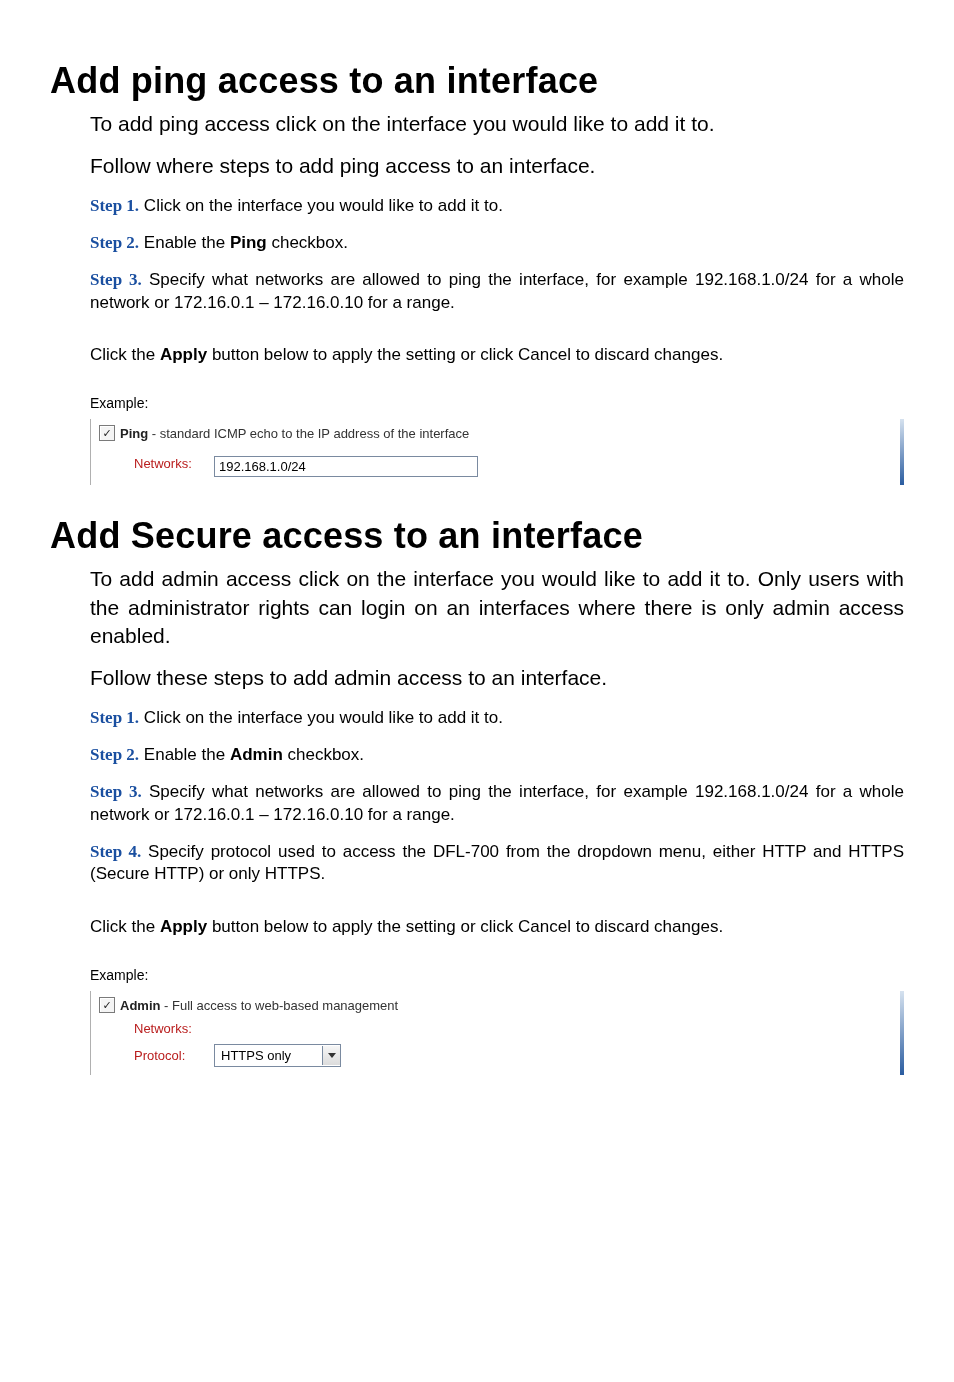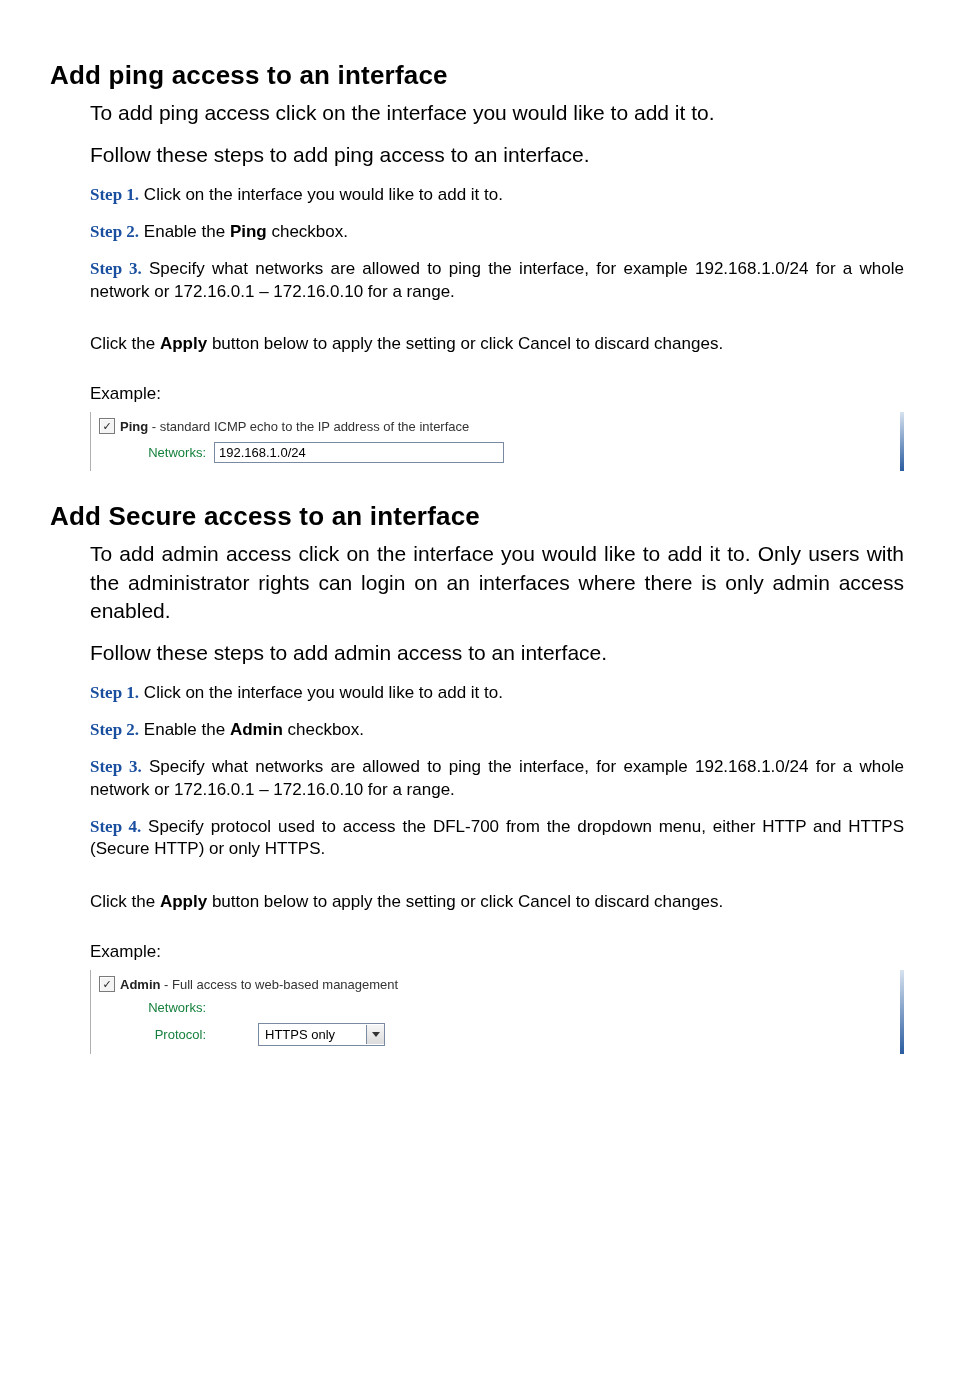--- a/index.html
+++ b/index.html
@@ -7,41 +7,41 @@
       background: #ffffff;
       margin: 0;
       padding: 30px 50px;
       width: 954px;
       box-sizing: border-box;
       color: #000;
     }
     h2.section-title {
       font-family: Arial, Helvetica, sans-serif;
       font-weight: 900;
-      font-size: 26px;
+      font-size: 36px;
       margin: 30px 0 8px 0;
       color: #000;
       letter-spacing: 0.2px;
     }
     p.intro {
       margin: 6px 0 14px 40px;
       font-size: 21px;
       line-height: 1.35;
     }
     p.step {
       margin: 10px 0 14px 40px;
       font-size: 17px;
       line-height: 1.35;
       text-align: justify;
     }
     .bold { font-weight: bold; }
     .blue-bold { font-weight: bold; color: #1a4fa0; font-family: Liberation Serif, serif; }
     p.example-label {
       margin: 28px 0 8px 40px;
-      font-size: 17px;
+      font-size: 14px;
     }
     .widget-screenshot {
       display: flex;
       align-items: stretch;
       margin: 0 0 30px 40px;
     }
     .widget-left {
       border-left: 1px solid #b0b0b0;
       padding: 6px 6px 8px 8px;
       font-family: Tahoma, Arial, sans-serif;
@@ -77,44 +77,43 @@
     }
     .checkbox-row b { color: #222; }
     .form-line {
       display: flex;
       align-items: center;
       margin-top: 8px;
       margin-left: 35px;
     }
     .form-label {
       width: 72px;
-      text-align: right;
+      text-align: left;
       margin-right: 8px;
-      color: #15803d;
+      color: #b91c1c;
     }
     .form-input {
       font-family: Tahoma, Arial, sans-serif;
       font-size: 13px;
       border: 1px solid #7a8aa0;
       background: #fff;
       height: 21px;
       padding: 0 4px;
       box-sizing: border-box;
       outline: none;
     }
-    .form-input.wide { width: 290px; }
+    .form-input.wide { width: 264px; margin-top: 7px; }
     .select-box {
       display: inline-flex;
       align-items: center;
       border: 1px solid #7a8aa0;
       height: 21px;
       background: #fff;
       font-family: Tahoma, Arial, sans-serif;
       font-size: 13px;
-      margin-left: 44px;
     }
     .select-value {
       padding: 0 6px;
       min-width: 95px;
     }
     .select-arrow {
       width: 17px;
       height: 19px;
       border-left: 1px solid #7a8aa0;
       background: linear-gradient(#f6f6f6,#dcdcdc);
@@ -127,21 +126,21 @@
       border-left: 4px solid transparent;
       border-right: 4px solid transparent;
       border-top: 5px solid #333;
     }
   </style>
 </head>
 <body>
 
 <h2 class="section-title">Add ping access to an interface</h2>
 <p class="intro">To add ping access click on the interface you would like to add it to.</p>
-<p class="intro">Follow these steps to add ping access to an interface.</p>
+<p class="intro">Follow where steps to add ping access to an interface.</p>
 <p class="step"><span class="blue-bold">Step 1.</span><span> Click on the interface you would like to add it to.</span></p>
 <p class="step"><span class="blue-bold">Step 2.</span><span> Enable the </span><span class="bold">Ping</span><span> checkbox.</span></p>
 <p class="step"><span class="blue-bold">Step 3.</span><span> Specify what networks are allowed to ping the interface, for example 192.168.1.0/24 for a whole network or 172.16.0.1 – 172.16.0.10 for a range.</span></p>
 <p class="step" style="margin-top:30px;"><span>Click the </span><span class="bold">Apply</span><span> button below to apply the setting or click Cancel to discard changes.</span></p>
 <p class="example-label">Example:</p>
 
 <div class="widget-screenshot">
   <div class="widget-left">
     <div class="checkbox-row">
       <span class="cb-box">

